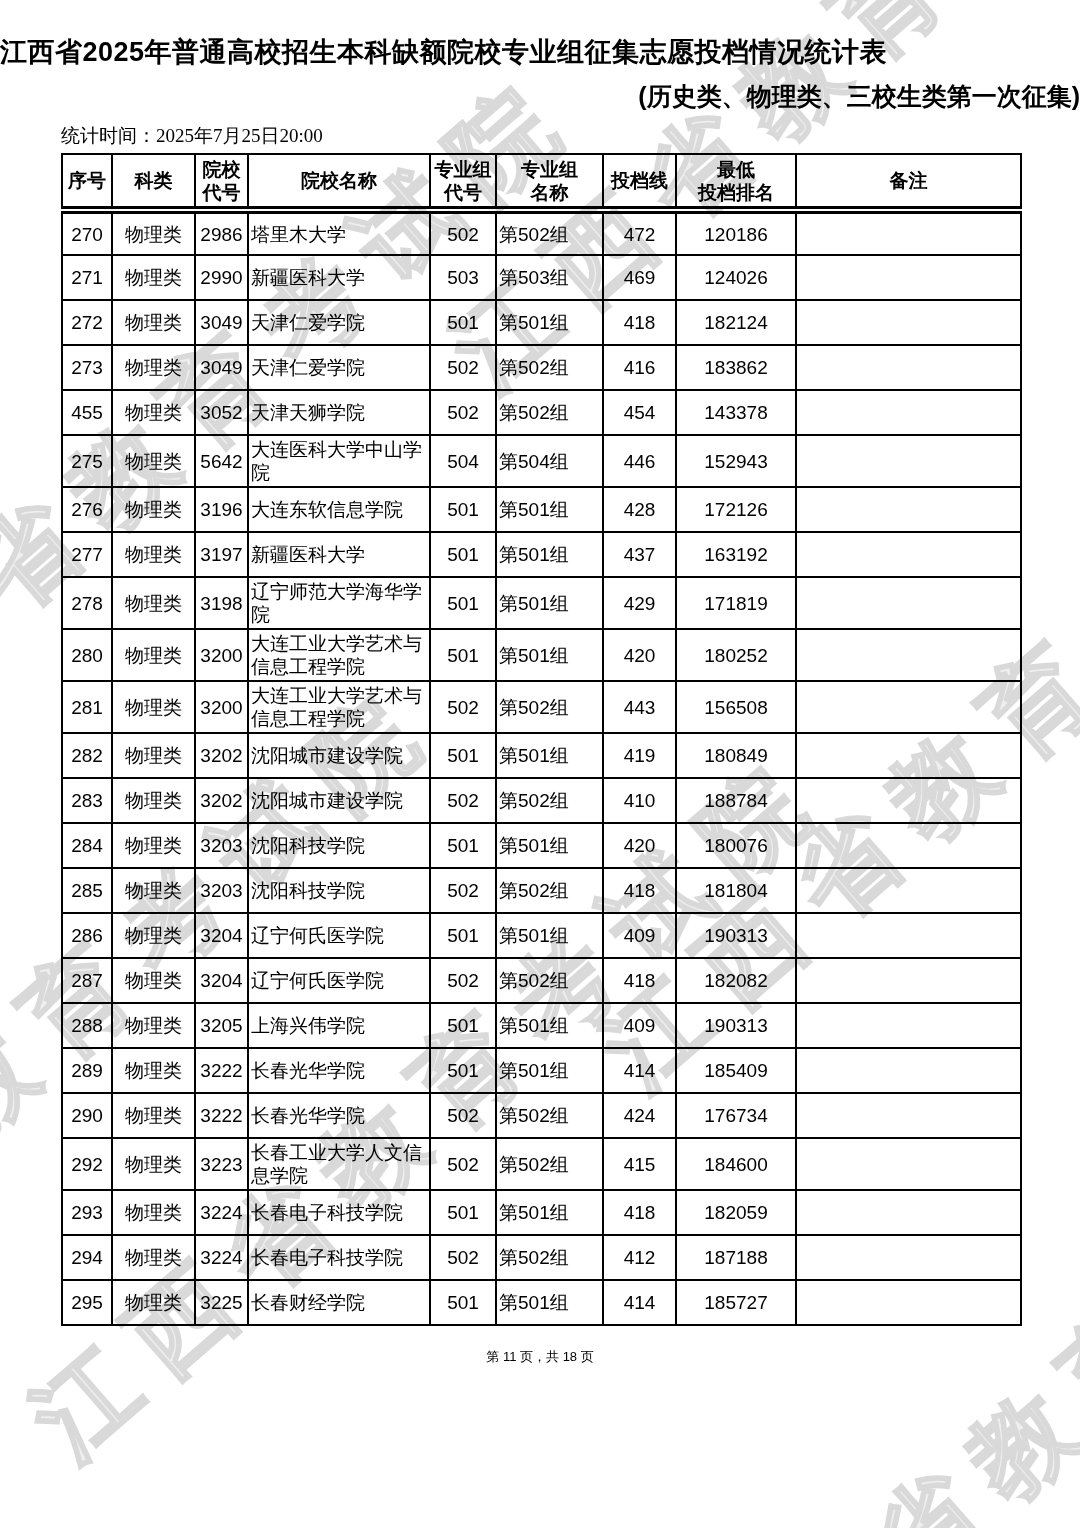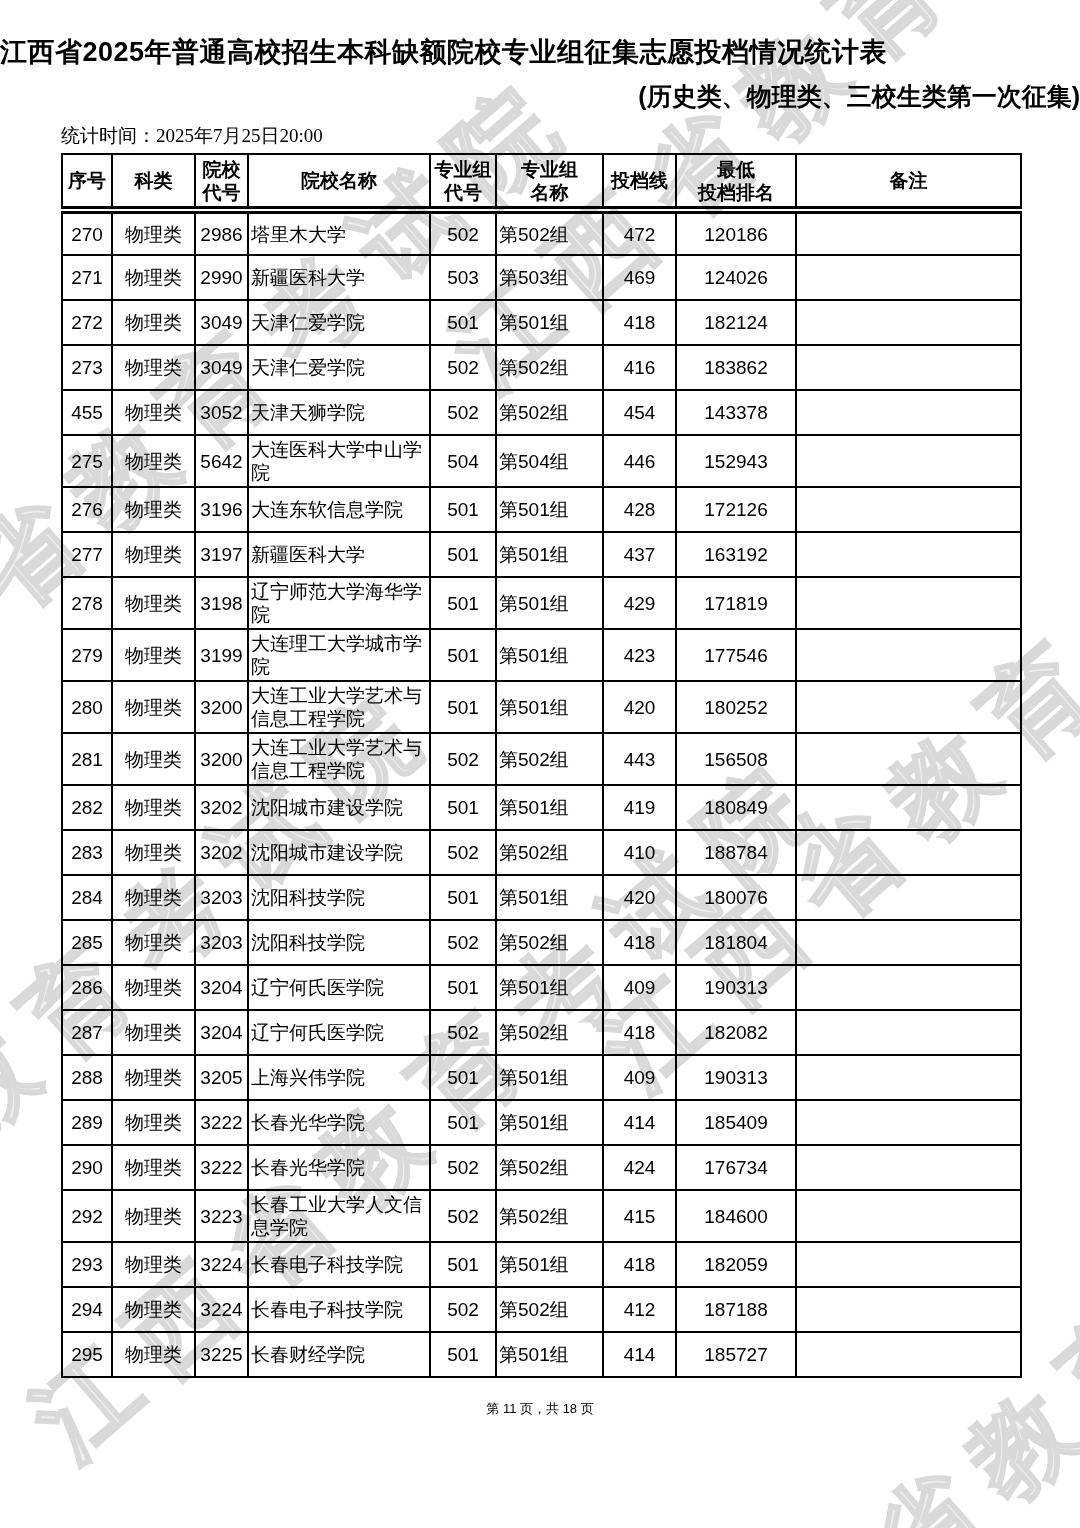--- a/index.html
+++ b/index.html
@@ -230,31 +230,20 @@
             <td>物理类</td>
             <td>3198</td>
             <td class="left">辽宁师范大学海华学院</td>
             <td>501</td>
             <td class="left">第501组</td>
             <td>429</td>
             <td>171819</td>
             <td></td>
           </tr>
           <tr>
-            <td>279</td>
-            <td>物理类</td>
-            <td>3199</td>
-            <td class="left">大连理工大学城市学院</td>
-            <td>501</td>
-            <td class="left">第501组</td>
-            <td>423</td>
-            <td>177546</td>
-            <td></td>
-          </tr>
-          <tr>
             <td>280</td>
             <td>物理类</td>
             <td>3200</td>
             <td class="left">大连工业大学艺术与信息工程学院</td>
             <td>501</td>
             <td class="left">第501组</td>
             <td>420</td>
             <td>180252</td>
             <td></td>
           </tr>

